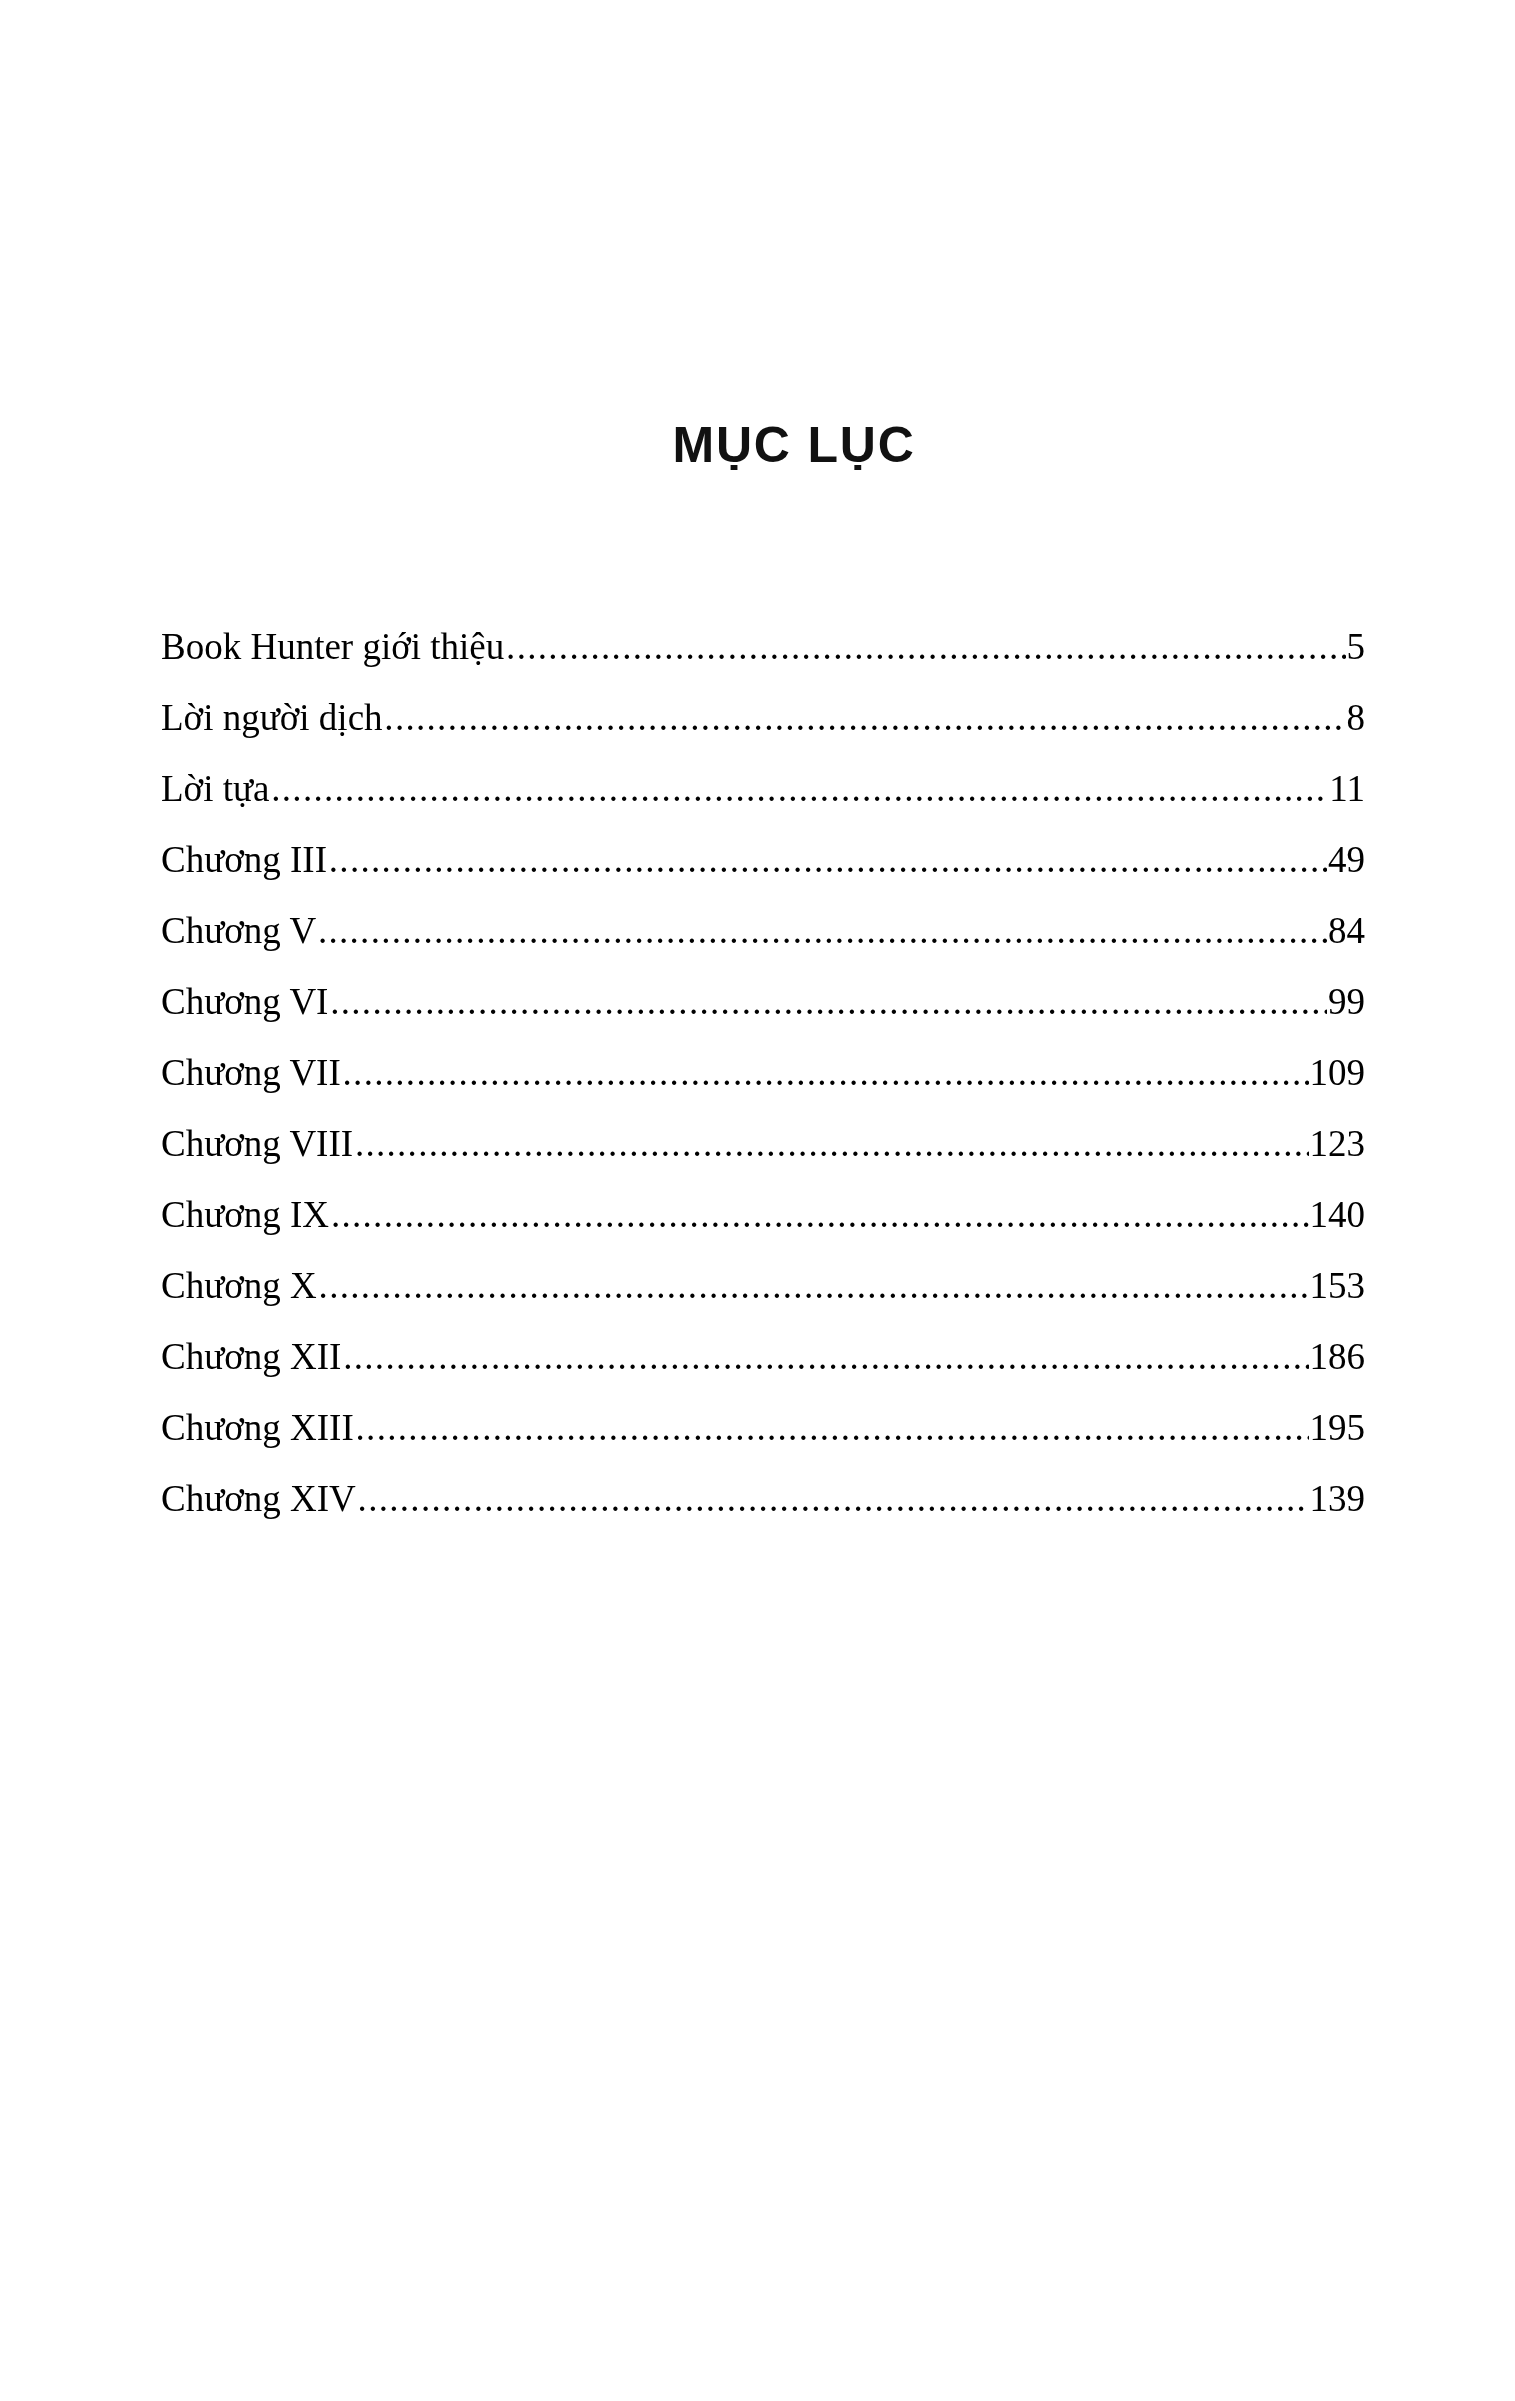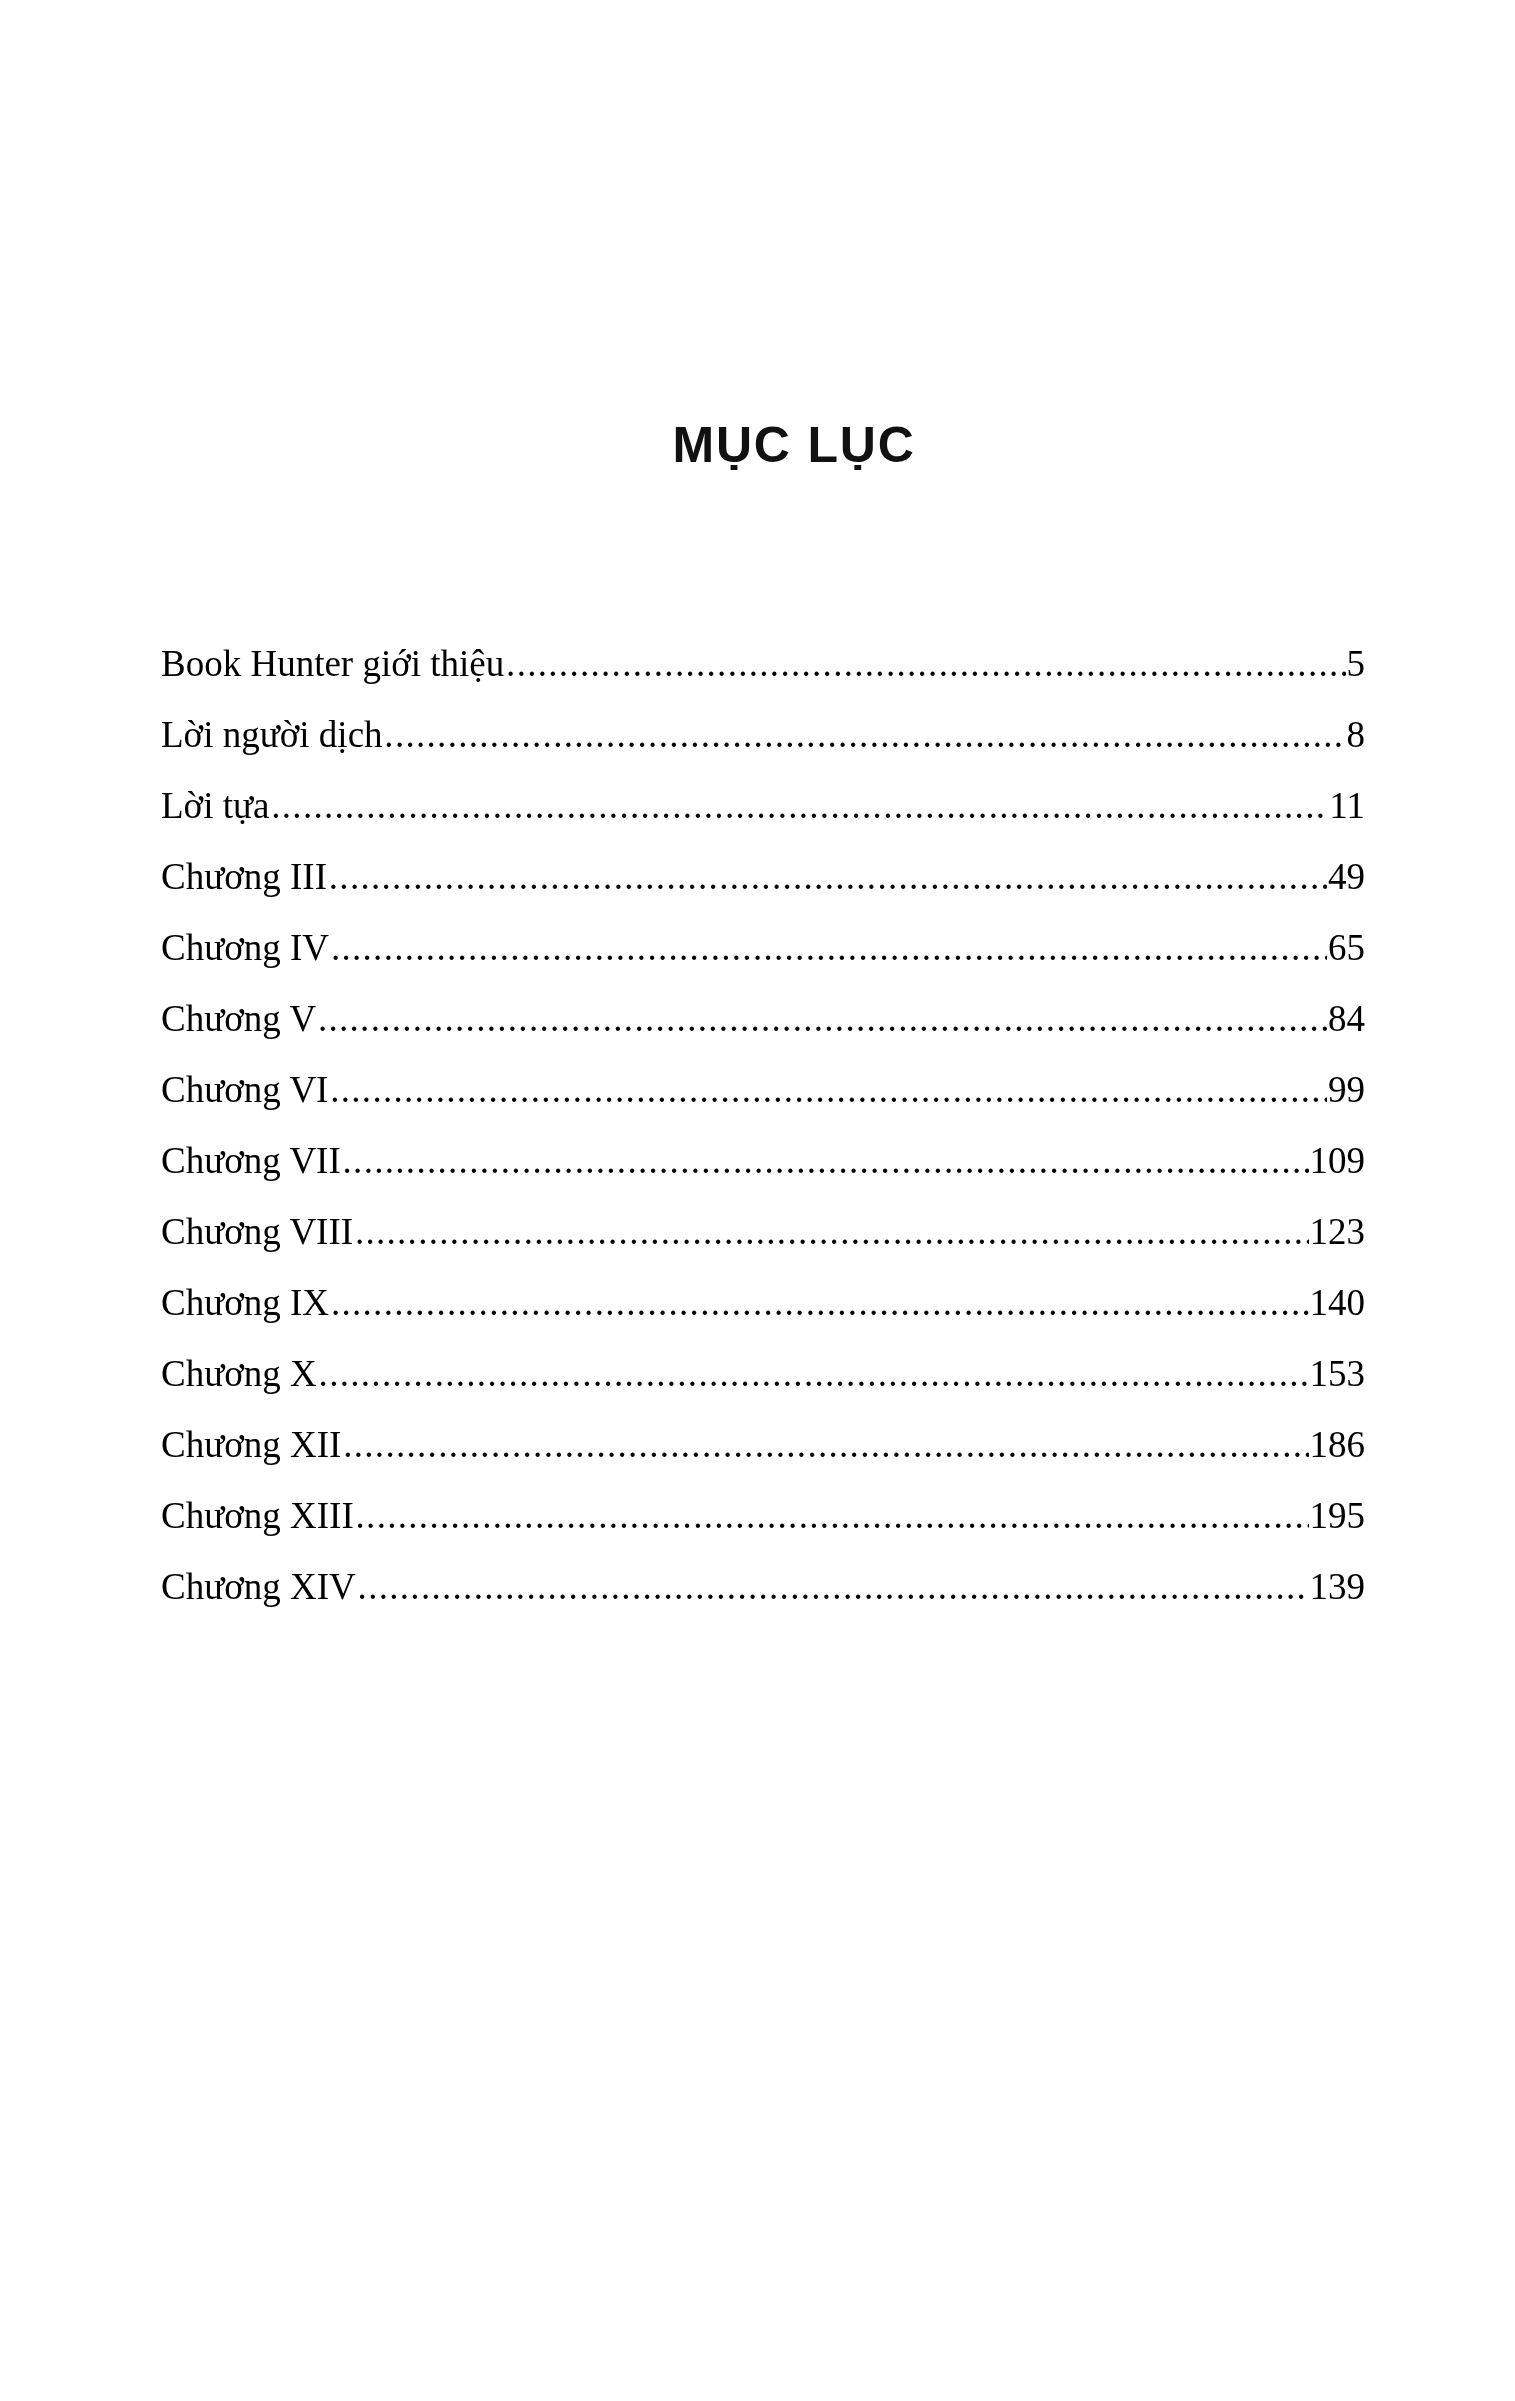--- a/index.html
+++ b/index.html
@@ -31,21 +31,21 @@
     margin-left: 36px;
   }
   .toc {
     position: absolute;
     top: 611px;
     left: 161px;
     width: 1204px;
   }
   .toc-row {
     display: flex;
-    align-items: flex-end;
+    align-items: center;
     height: 71px;
     font-size: 37px;
     line-height: 1;
     white-space: nowrap;
   }
   .toc-label {
     flex: 0 0 auto;
     padding-right: 1.8px;
   }
   .toc-dots {
@@ -97,25 +97,20 @@
     </div>
 
 
 
     <div class="toc-row">
       <span class="toc-label">Chương III</span>
       <span class="toc-dots"></span>
       <span class="toc-page">49</span>
     </div>
 
-    <div class="toc-row">
-      <span class="toc-label">Chương IV</span>
-      <span class="toc-dots"></span>
-      <span class="toc-page">65</span>
-    </div>
 
     <div class="toc-row">
       <span class="toc-label">Chương V</span>
       <span class="toc-dots"></span>
       <span class="toc-page">84</span>
     </div>
 
     <div class="toc-row">
       <span class="toc-label">Chương VI</span>
       <span class="toc-dots"></span>

